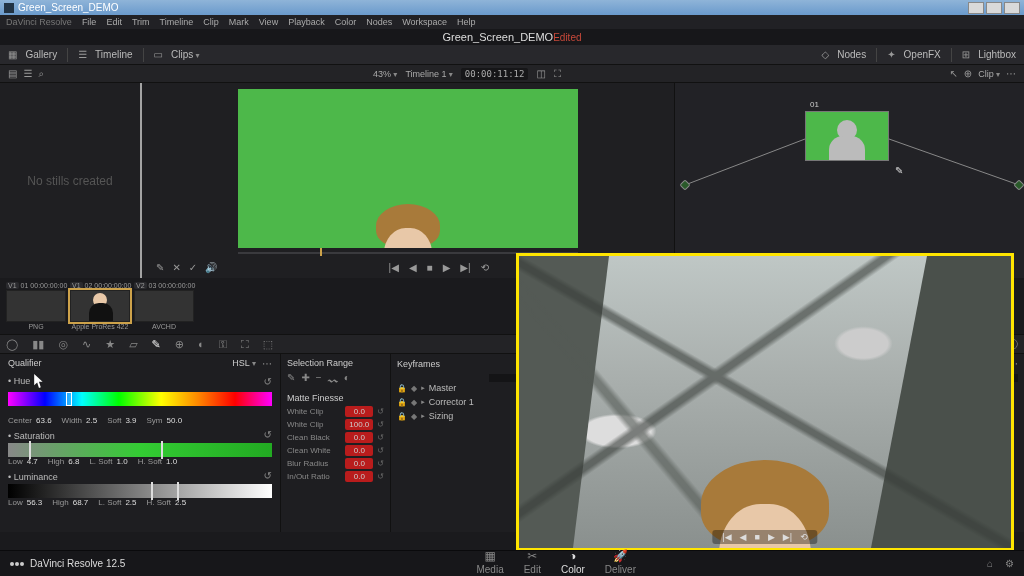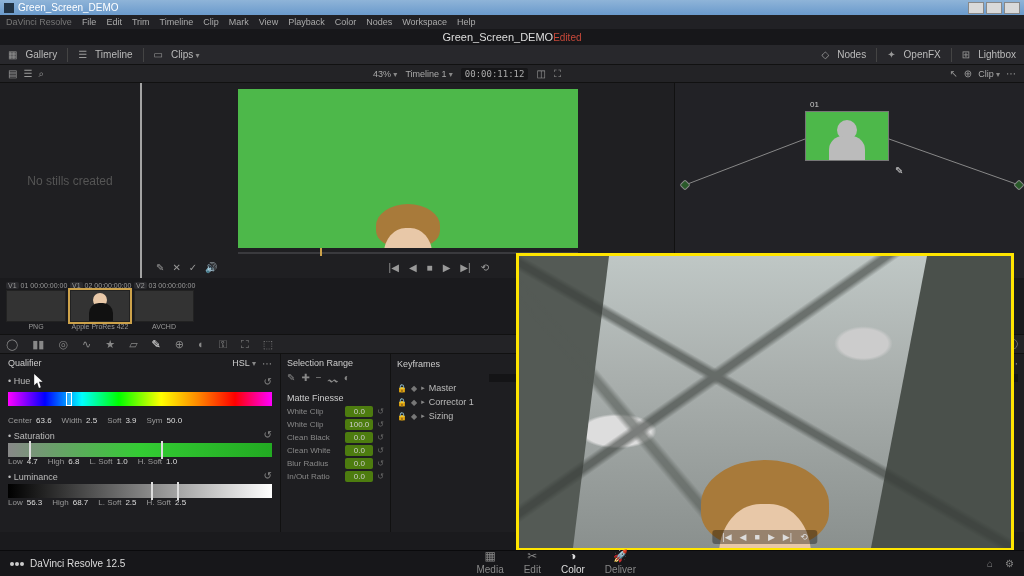--- a/index.html
+++ b/index.html
@@ -101,21 +101,21 @@
 .lum-strip { height:14px; background:linear-gradient(90deg,#000,#fff); position:relative; }
 .lum-strip .h1,.lum-strip .h2 { position:absolute; top:-2px; width:2px; height:18px; background:#ddd; }
 .lum-strip .h1 { left:54%; } .lum-strip .h2 { left:64%; }
 .reset { float:right; color:#888; font-size:10px; }
 
 .midpanel { width:110px; background:#1e1e21; border-left:1px solid #111; padding:4px 6px; font-size:9px; color:#aaa; }
 .midpanel .hdr { font-size:9px; color:#ccc; margin-bottom:3px; }
 .midpanel .icons { display:flex; gap:6px; margin:4px 0 6px; color:#888; font-size:10px; }
 .midpanel .row { display:flex; align-items:center; margin-bottom:2px; font-size:8px; }
 .midpanel .row .k { flex:1; color:#888; }
-.midpanel .row .v { width:28px; background:#4d7c0f; text-align:center; color:#ccc; padding:1px 0; border-radius:2px; }
+.midpanel .row .v { width:28px; background:#b91c1c; text-align:center; color:#ccc; padding:1px 0; border-radius:2px; }
 .midpanel .row .r { margin-left:4px; color:#666; }
 
 .kfpanel { flex:1; background:#1e1e21; border-left:1px solid #111; padding:4px 6px; font-size:9px; position:relative; }
 .kfpanel .hdr { display:flex; align-items:center; }
 .kfpanel .hdr .t { flex:1; color:#ccc; }
 .kfpanel .hdr .tc2 { font-family:monospace; font-size:8px; color:#aaa; }
 .kfpanel .tl { position:absolute; top:20px; left:98px; right:6px; height:8px; background:#141416; }
 .kfpanel .row-item { display:flex; align-items:center; gap:4px; font-size:9px; color:#bbb; margin-top:4px; }
 .kfpanel .row-item .lock { color:#777; font-size:8px; }
 .kfpanel .row-item .kf { color:#777; font-size:8px; }

